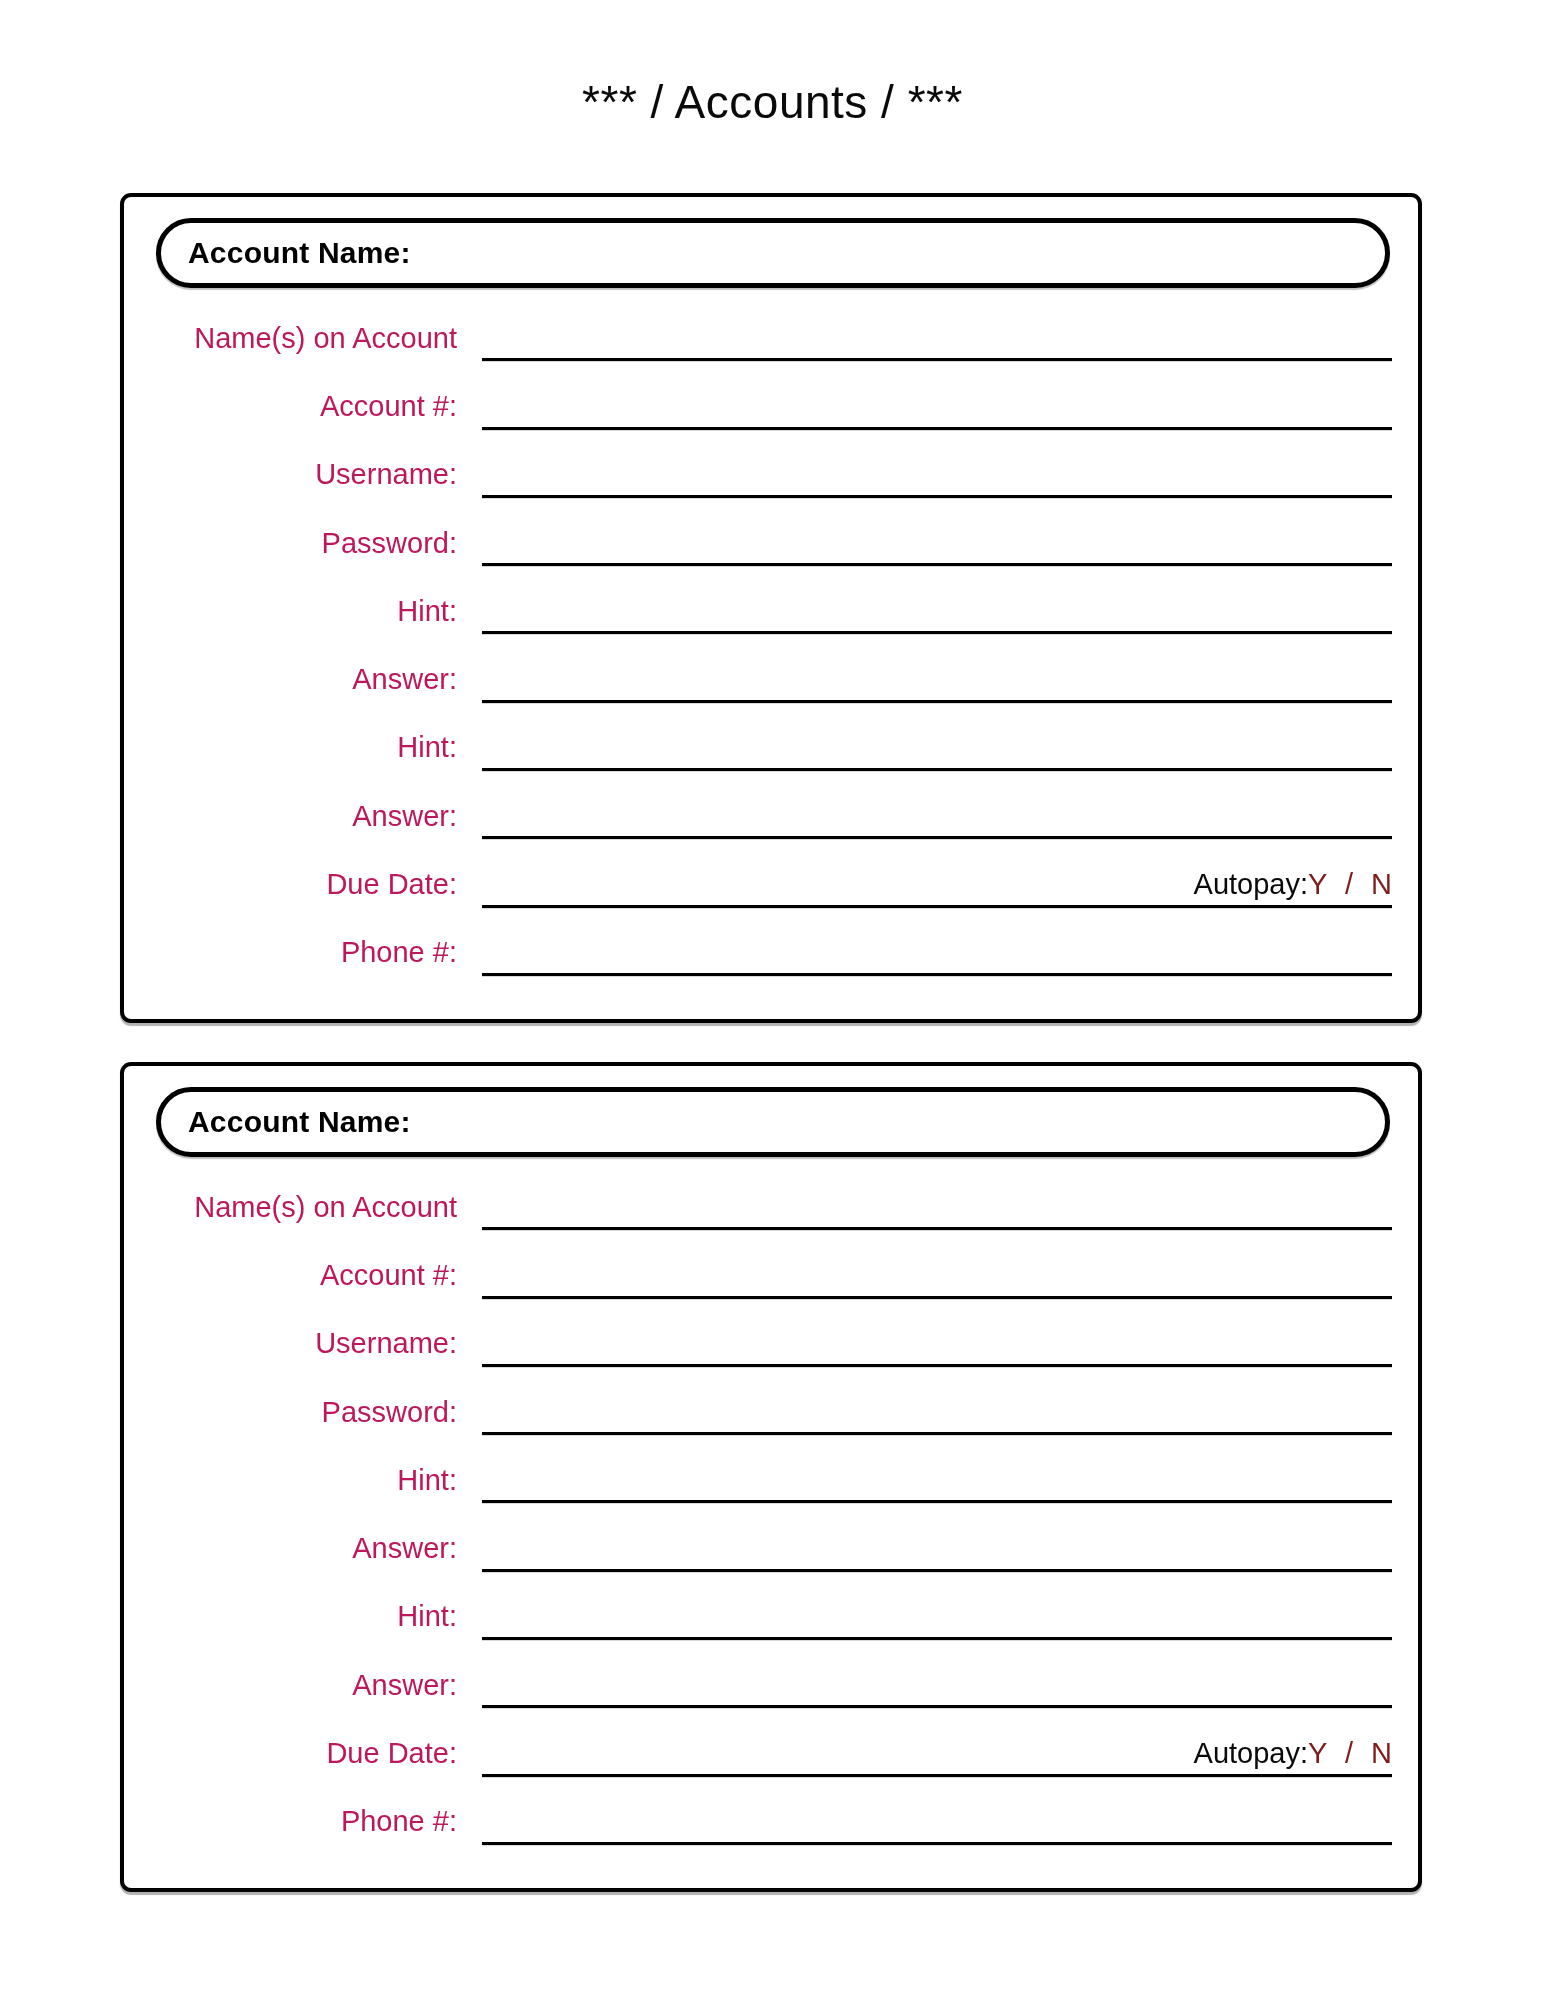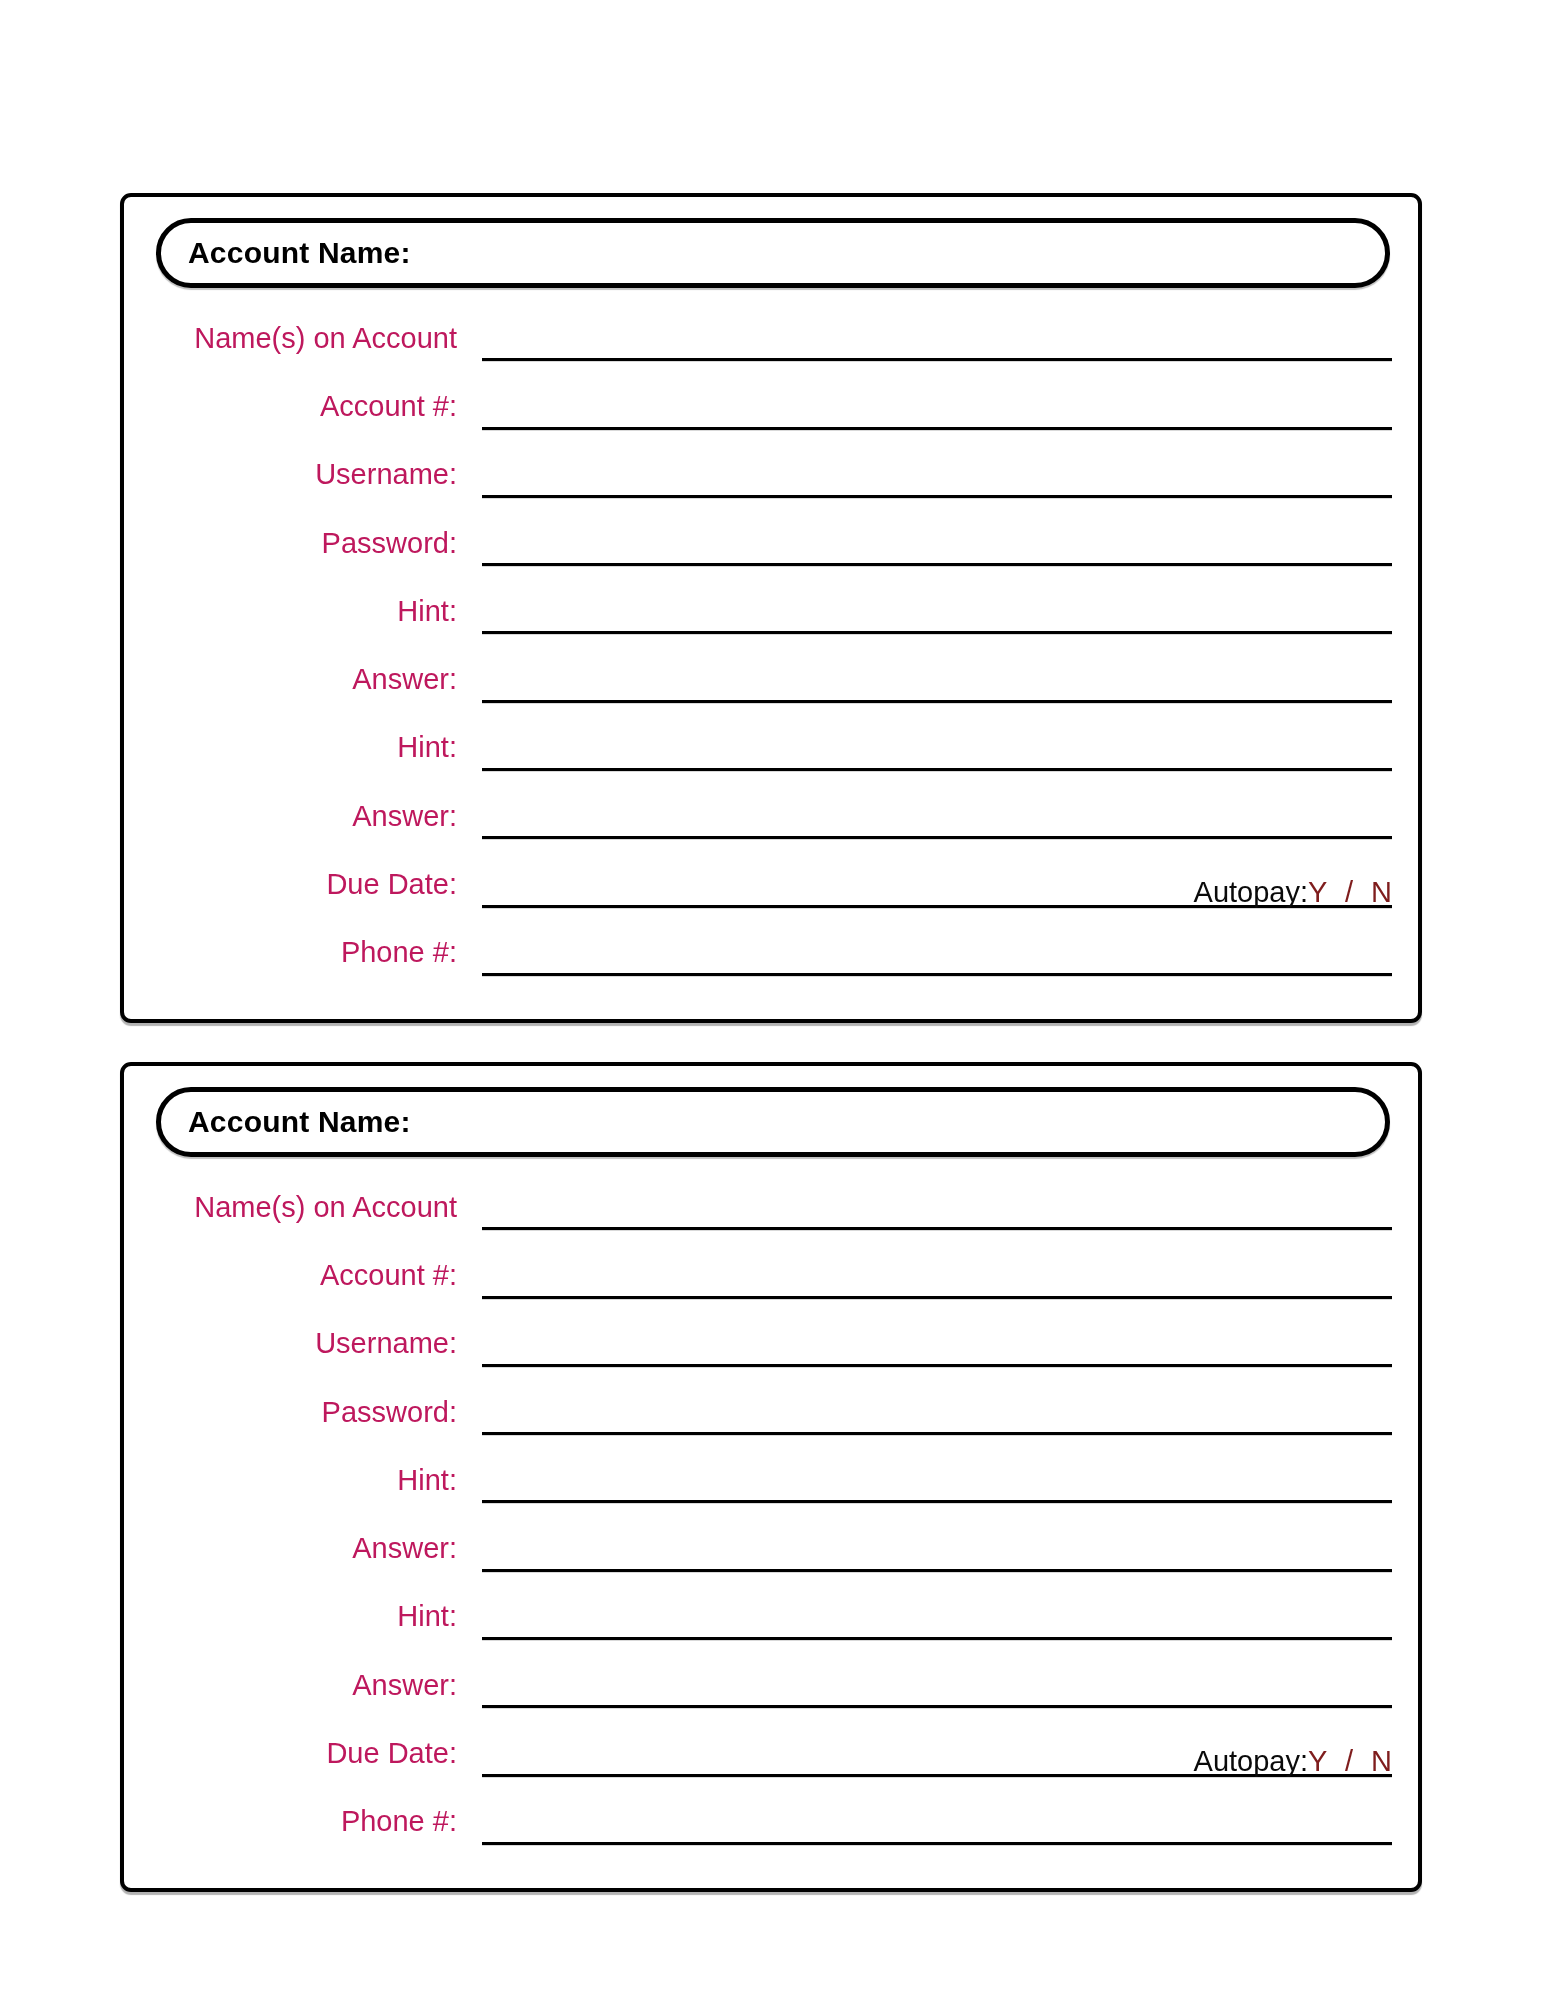--- a/index.html
+++ b/index.html
@@ -86,21 +86,21 @@
     left: 358px;
     right: 26px;
     bottom: 11px;
     height: 3px;
     background: #000000;
     box-shadow: 0 1px 0 rgba(0,0,0,0.15);
   }
   .autopay {
     position: absolute;
     right: 26px;
-    top: 8px;
+    top: 0;
     height: 100%;
     display: flex;
     align-items: center;
     background: transparent;
   }
   .autopay-label {
     font-size: 29px;
     color: #0a0a0a;
     white-space: nowrap;
   }
@@ -109,20 +109,21 @@
     color: #7f1d1d;
     word-spacing: 10px;
     white-space: nowrap;
   }
 </style>
 </head>
 <body>
 
 <div class="page">
 
+  <div class="title">*** / Accounts / ***</div>
 
   <div class="section s1">
     <div class="pill">
       <span class="pill-label">Account Name:</span>
       <span class="pill-blank"></span>
     </div>
     <div class="rows">
       <div class="row">
         <span class="label">Name(s) on Account</span>
         <span class="line"></span>

